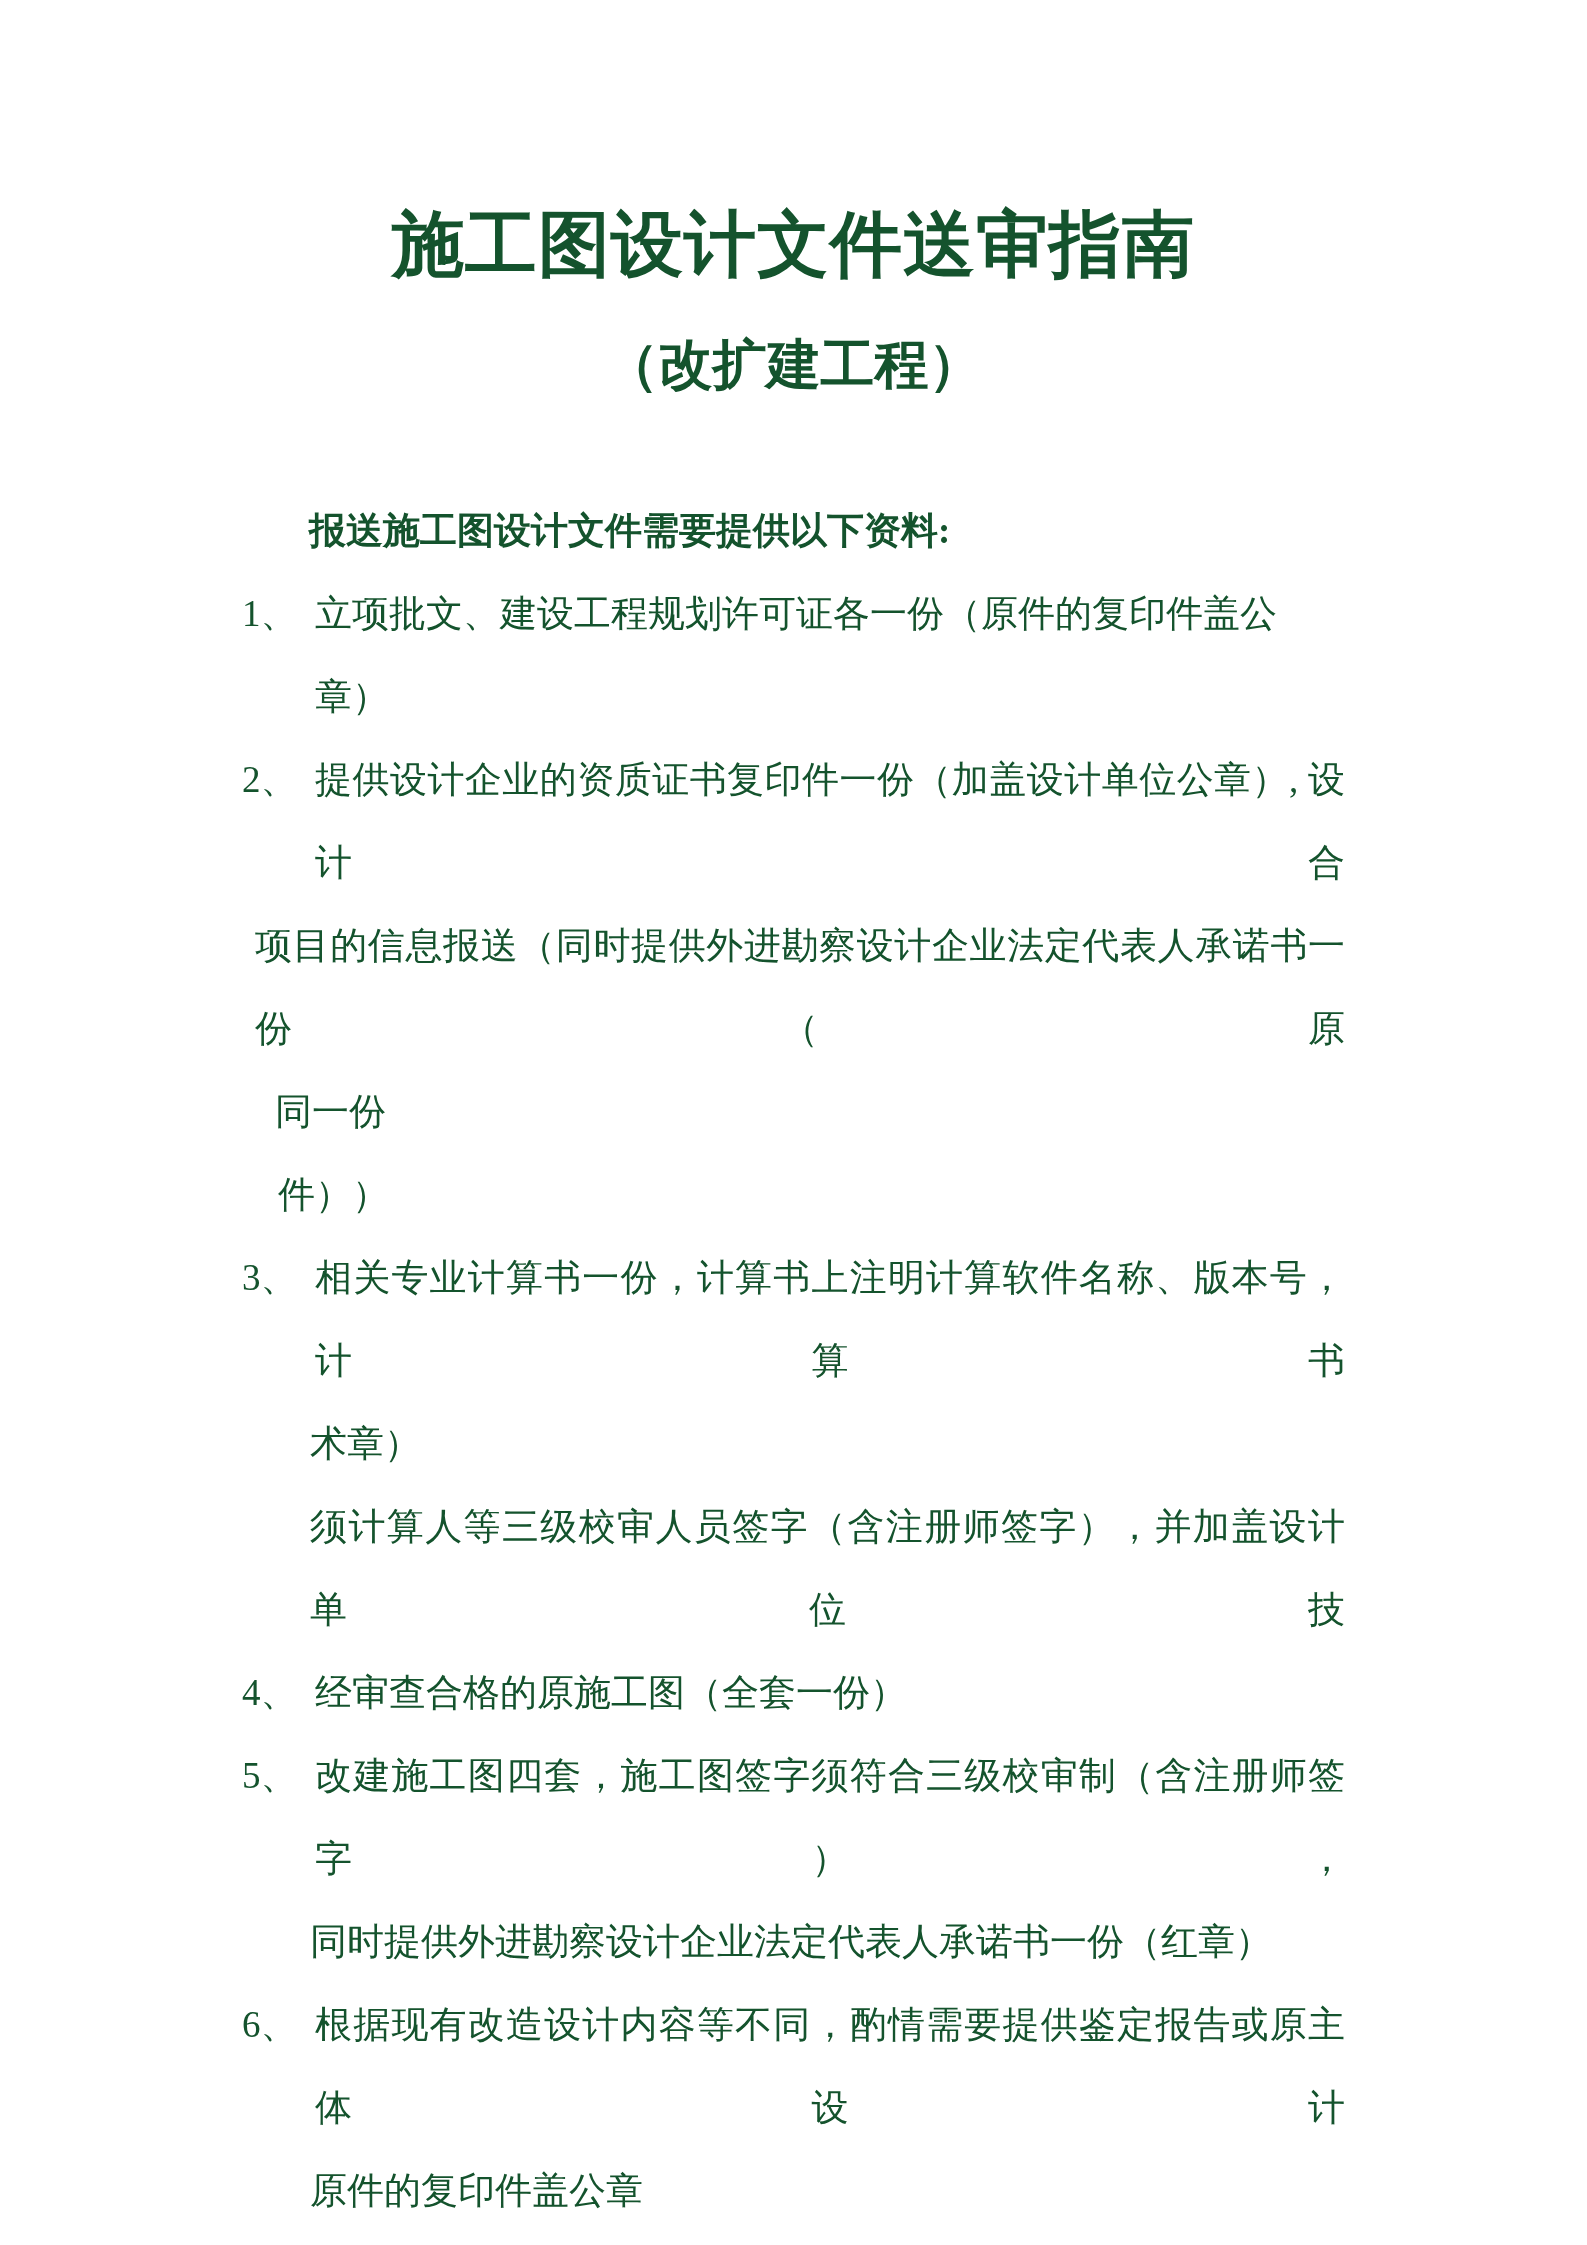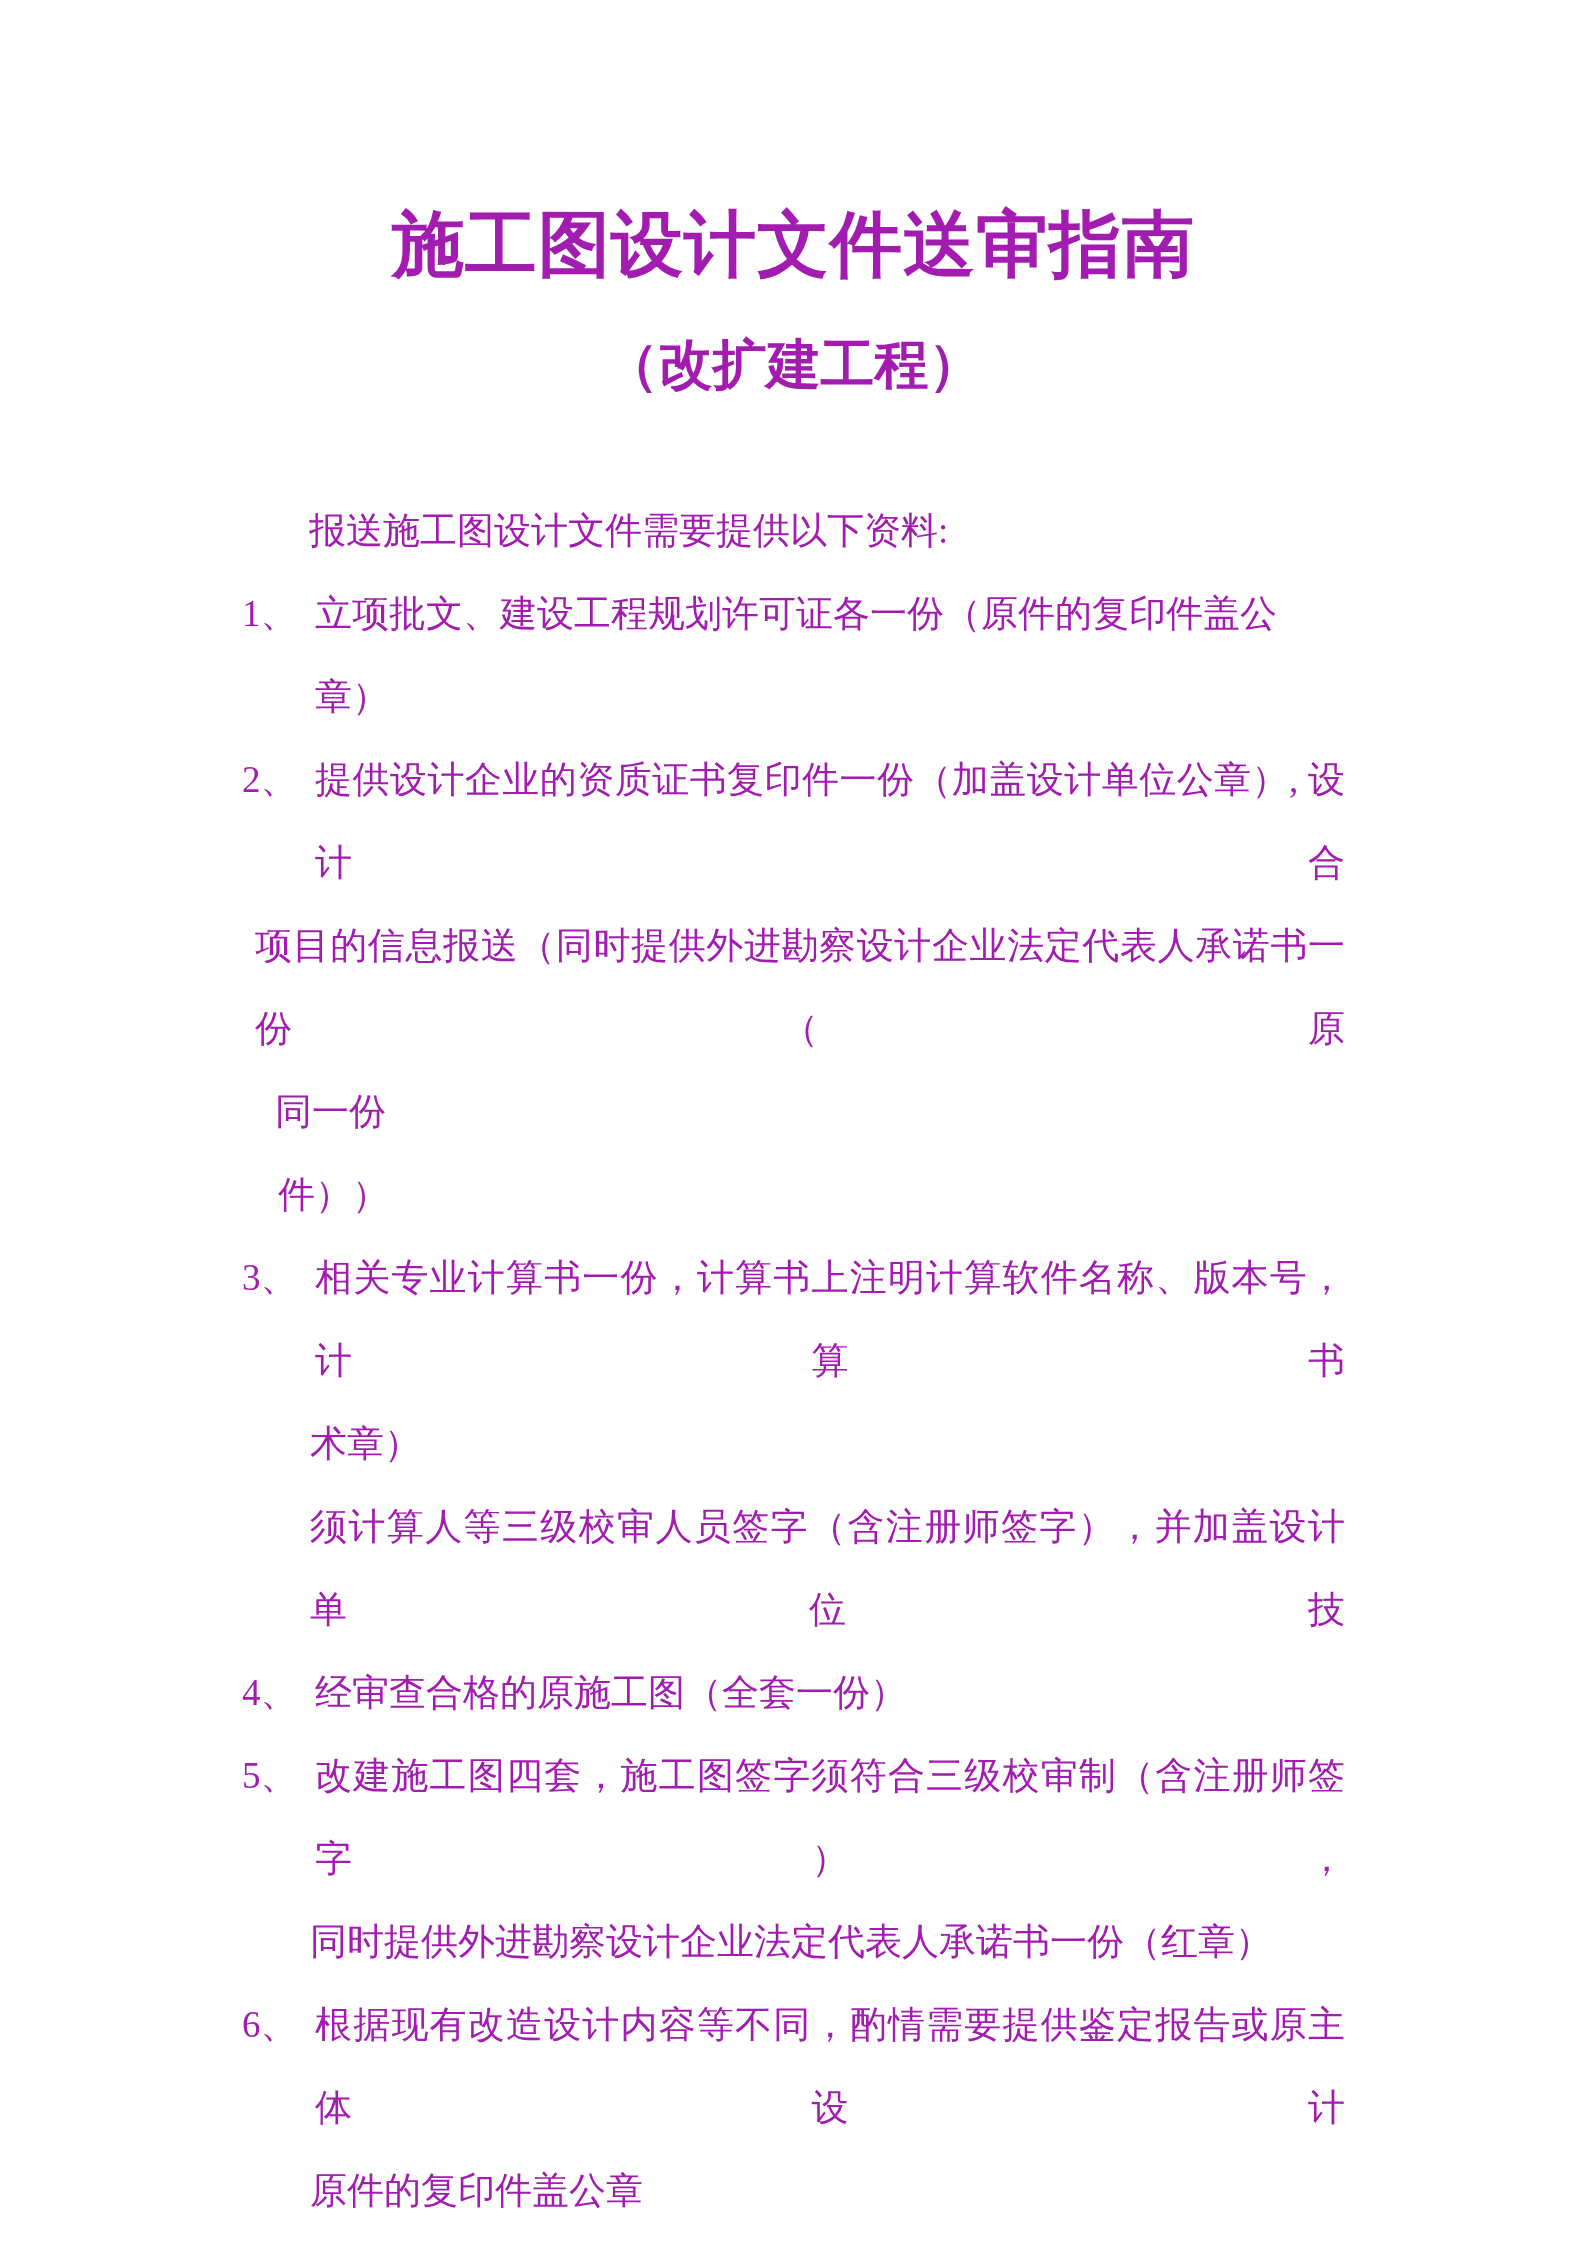--- a/index.html
+++ b/index.html
@@ -1,21 +1,21 @@
 <!DOCTYPE html>
 <html><head>
 <meta charset="utf-8">
 <style>
   html, body { margin: 0; padding: 0; background: #ffffff; }
   .page {
     position: relative;
     width: 1587px;
     height: 2245px;
     background: #ffffff;
-    color: #a21caf;
+    color: #14532d;
     font-family: "Liberation Serif", "DejaVu Serif", serif;
     overflow: hidden;
   }
   .doc-title {
     position: absolute;
     top: 198px;
     left: 0;
     width: 100%;
     margin: 0;
     text-align: center;
@@ -37,21 +37,21 @@
   }
   .doc-body {
     position: absolute;
     top: 489px;
     left: 242px;
     width: 1103px;
     font-size: 37px;
     line-height: 83px;
   }
   .line { min-height: 83px; }
-  .ind-intro { padding-left: 67px; }
+  .ind-intro { padding-left: 67px; font-weight: bold; }
   .cont   { padding-left: 68px; }
   .cont-a { padding-left: 33px; }
   .cont-b { padding-left: 36px; }
   .cont-c { padding-left: 13px; }
   .item { display: flex; }
   .item .num { flex: 0 0 73px; }
   .item .txt { flex: 1 1 auto; }
   .fill .txt,
   .cfill {
     text-align: justify;

